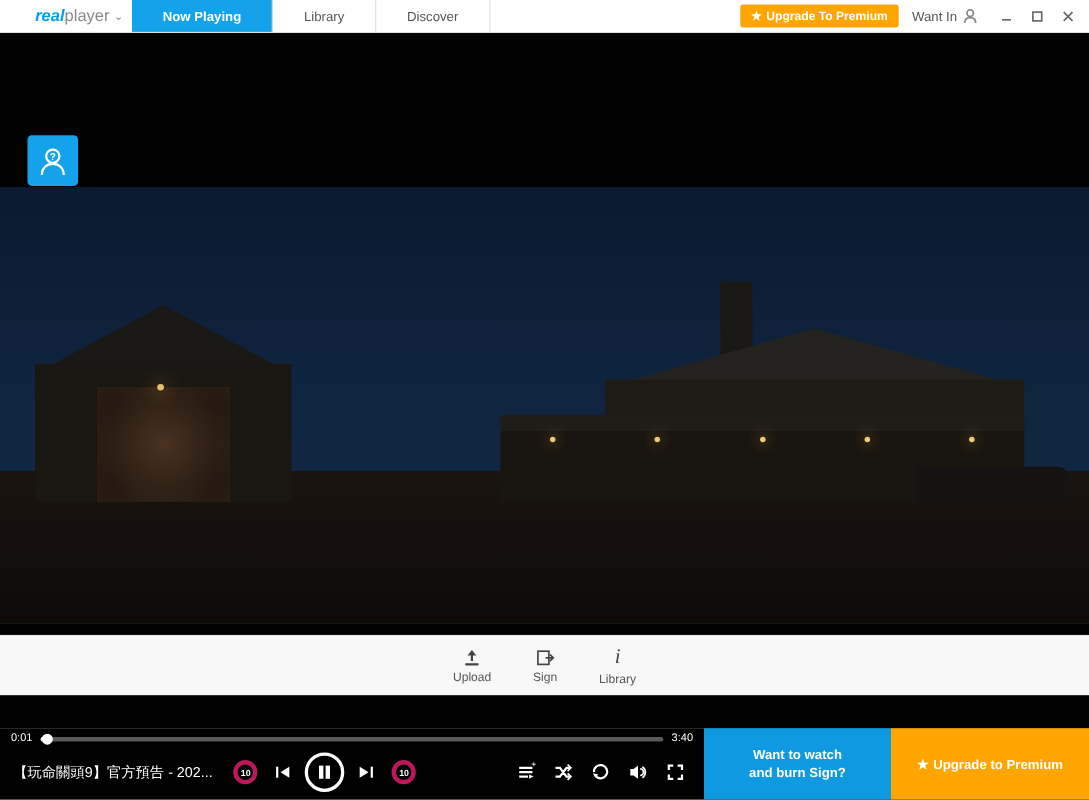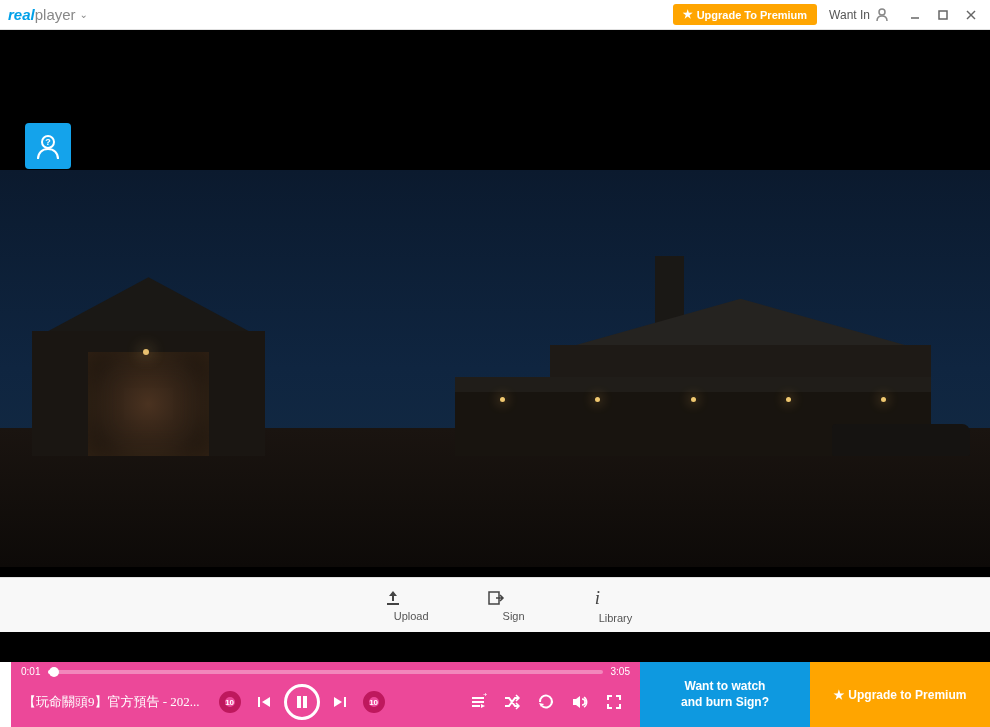--- a/index.html
+++ b/index.html
@@ -1,17 +1,17 @@
 <!DOCTYPE html>
 <html><head>
 <meta charset="utf-8">
 <style>
 * { box-sizing: border-box; margin: 0; padding: 0; }
 body { font-family: Arial, sans-serif; width: 990px; height: 727px; overflow: hidden; background: #fff; display: flex; flex-direction: column; }
-.topbar { display: flex; align-items: flex-end; height: 30px; background: #fff; border-bottom: 1px solid #e0e0e0; }
+.topbar { display: flex; align-items: flex-end; height: 30px; background: #fff; border-bottom: 1px solid #e0e0e0; padding-left: 24px; }
 .logo { display: flex; align-items: center; padding: 0 8px; height: 100%; cursor: pointer; }
 .logo-text { font-size: 15px; font-weight: bold; }
 .logo-real { color: #00a0e8; font-style: italic; }
 .logo-player { color: #888; font-weight: normal; }
 .dropdown-arrow { margin-left: 4px; color: #888; font-size: 10px; }
 .tabs { display: flex; height: 100%; }
 .tab { display: flex; align-items: center; justify-content: center; padding: 0 28px; font-size: 12px; color: #555; border-right: 1px solid #e0e0e0; cursor: pointer; height: 100%; }
 .tab.active { background: #14a3eb; color: #fff; font-weight: bold; }
 .top-right { margin-left: auto; display: flex; align-items: center; gap: 6px; padding-right: 6px; height: 100%; }
 .upgrade-btn { background: #ffa500; color: #fff; font-size: 11px; font-weight: bold; padding: 4px 10px; border-radius: 3px; border: none; cursor: pointer; display: flex; align-items: center; gap: 4px; }
@@ -35,44 +35,49 @@
 .house-body { position: absolute; top: 38%; left: 20%; right: 0; bottom: 0; background: #1e1a16; }
 .porch-roof { position: absolute; top: 56%; left: 0; right: 0; height: 8%; background: #201d19; }
 .porch { position: absolute; top: 64%; left: 0; right: 0; bottom: 0; background: #18140f; }
 .porch-lights { position: absolute; top: 67%; left: 0; right: 0; display: flex; justify-content: space-around; }
 .porch-light { width: 5px; height: 5px; background: #f0c870; border-radius: 50%; box-shadow: 0 0 12px #e8b050; }
 .car { position: absolute; right: 2%; bottom: 28%; width: 14%; height: 8%; background: #151311; border-radius: 4px 8px 2px 2px; }
 .black-bottom { height: 10px; background: #000; }
 .action-bar { height: 55px; background: #f8f8f8; display: flex; align-items: center; justify-content: center; gap: 38px; border-top: 1px solid #e0e0e0; }
 .action-item { display: flex; flex-direction: column; align-items: center; gap: 3px; cursor: pointer; color: #555; }
 .action-icon { font-size: 17px; color: #444; }
-.action-label { font-size: 11px; margin-left: 36px; }
+.action-label { font-size: 11px; }
 .black-strip { height: 30px; background: #000; }
-.player-bar { height: 65px; background: #ec4899; display: flex; position: relative; margin-left: 11px; }
+.player-bar { height: 65px; background: #000000; display: flex; position: relative; }
 .player-main { flex: 1; display: flex; flex-direction: column; position: relative; }
 .progress-row { display: flex; align-items: center; padding: 4px 10px 0; gap: 8px; font-size: 10px; color: #fff; }
 .progress-bar { flex: 1; height: 4px; background: rgba(255,255,255,0.35); border-radius: 2px; position: relative; cursor: pointer; }
 .progress-fill { width: 1%; height: 100%; background: #fff; border-radius: 2px; }
 .progress-thumb { position: absolute; left: 1%; top: -3px; width: 10px; height: 10px; background: #fff; border-radius: 50%; margin-left: -5px; }
 .controls-row { flex: 1; display: flex; align-items: center; padding: 0 12px; gap: 6px; }
-.track-title { color: #fff; font-size: 13px; max-width: 200px; white-space: nowrap; overflow: hidden; text-overflow: ellipsis; margin-right: 10px; font-family: Liberation Serif, serif; }
+.track-title { color: #fff; font-size: 13px; max-width: 200px; white-space: nowrap; overflow: hidden; text-overflow: ellipsis; margin-right: 10px; }
 .ctrl-btn { color: #fff; width: 28px; height: 28px; display: flex; align-items: center; justify-content: center; cursor: pointer; font-size: 16px; }
 .play-btn { width: 36px; height: 36px; border: 3px solid #fff; border-radius: 50%; font-size: 16px; }
-.rewind-circle { position: relative; width: 22px; height: 22px; border: 6px solid #be185d; border-radius: 50%; display: flex; align-items: center; justify-content: center; font-size: 8px; font-weight: bold; }
+.rewind-circle { position: relative; width: 22px; height: 22px; border: 4px solid #be185d; border-radius: 50%; display: flex; align-items: center; justify-content: center; font-size: 8px; font-weight: bold; }
 .promo-panel { width: 170px; background: #0e99e0; display: flex; flex-direction: column; align-items: center; justify-content: center; color: #fff; font-size: 12px; font-weight: bold; padding: 6px; text-align: left; line-height: 1.3; }
 .upgrade-bottom { width: 180px; background: #ffa500; display: flex; align-items: center; justify-content: center; color: #fff; font-size: 12px; font-weight: bold; cursor: pointer; gap: 4px; }
 svg { display: block; }
 </style>
 </head>
 <body>
 
 <div class="topbar">
   <div class="logo">
     <span class="logo-text"><span class="logo-real">real</span><span class="logo-player">player</span></span>
     <span class="dropdown-arrow">⌄</span>
+  </div>
+  <div class="tabs">
+    <div class="tab active">Now Playing</div>
+    <div class="tab">Library</div>
+    <div class="tab">Discover</div>
   </div>
   <div class="top-right">
     <button class="upgrade-btn">
       <span>★</span>
       <span>Upgrade To Premium</span>
     </button>
     <div class="signin">
       <span>Want In</span>
       <svg width="16" height="16" viewBox="0 0 16 16">
           <circle cx="8" cy="5" r="3" fill="none" stroke="#888" stroke-width="1.5"></circle>
@@ -166,21 +171,21 @@
 <div class="black-strip"></div>
 
 <div class="player-bar">
   <div class="player-main">
     <div class="progress-row">
       <span>0:01</span>
       <div class="progress-bar">
         <div class="progress-fill"></div>
         <div class="progress-thumb"></div>
       </div>
-      <span>3:05</span>
+      <span>3:40</span>
     </div>
     <div class="controls-row">
       <div class="track-title">【玩命關頭9】官方預告 - 202...</div>
       <div class="ctrl-btn">
           <div class="rewind-circle">
             <span>10</span>
           </div>
         </div>
       <div class="ctrl-btn">
           <svg width="16" height="16" viewBox="0 0 16 16">

